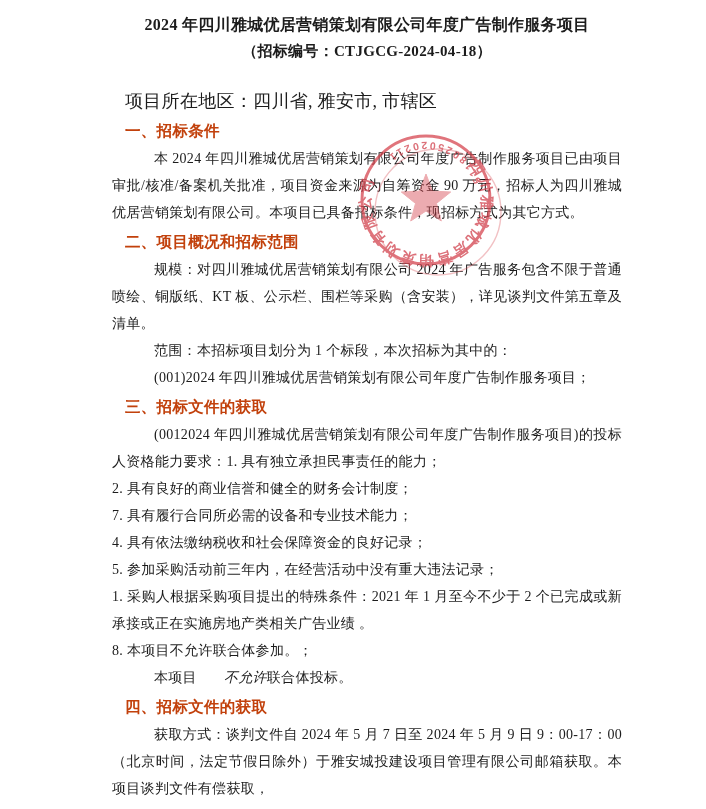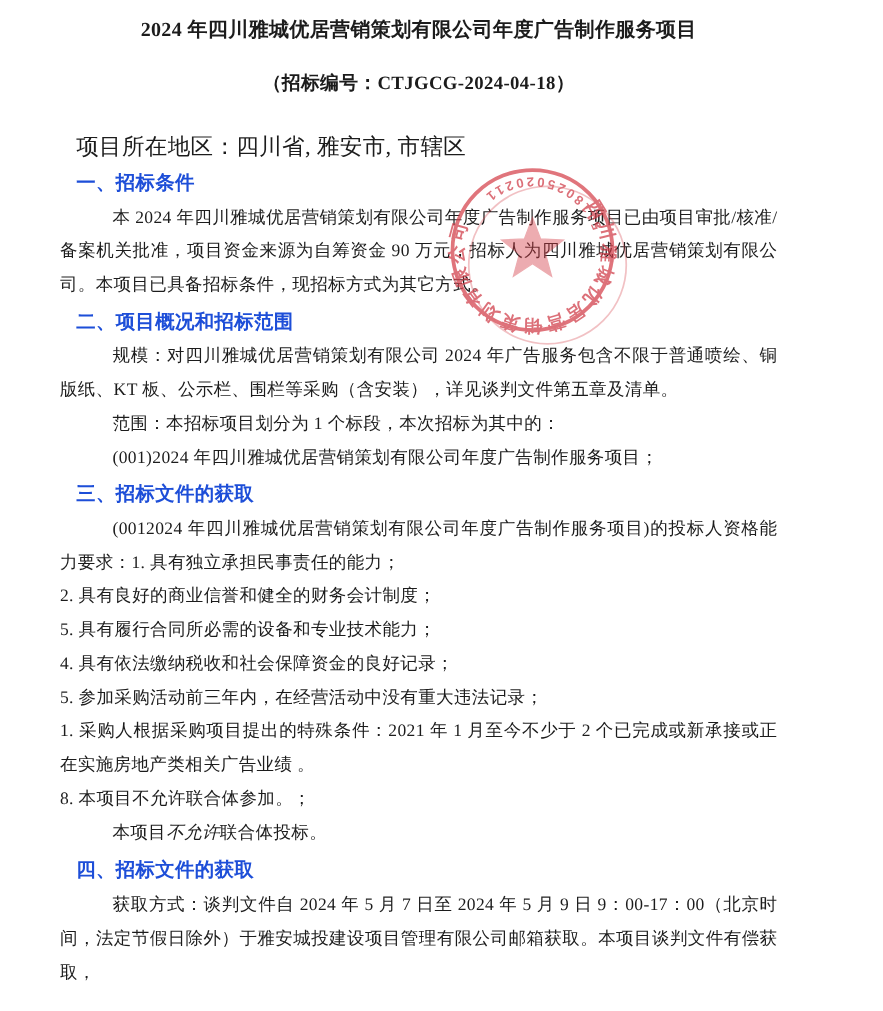--- a/index.html
+++ b/index.html
@@ -3,62 +3,62 @@
 <meta charset="utf-8">
 <style>
   html, body { margin:0; padding:0; background:#ffffff; }
   .page {
     position: relative;
     width: 706px;
     height: 809px;
     background: #ffffff;
     overflow: hidden;
     box-sizing: border-box;
-    padding: 12px 84px 0 48px;
+    padding: 12px 84px 0 112px;
     font-family: "Liberation Serif", "DejaVu Serif", serif;
     color: #1c1c1c;
     letter-spacing: 0.3px;
   }
   .title {
     text-align: center;
     font-size: 16px;
     line-height: 26px;
     font-weight: 600;
     margin: 0;
   }
   .subtitle {
     text-align: center;
     font-size: 15px;
     line-height: 26px;
     font-weight: 600;
-    margin: 16px;
+    margin: 0;
   }
   .loc-line {
     font-size: 18px;
     line-height: 27px;
     margin: 24px 0 0 0;
     padding-left: 13px;
   }
   .sec-heading {
     font-size: 15.5px;
     font-weight: 700;
     line-height: 28px;
     margin: 2px 0 0 0;
     padding-left: 13px;
-    color: #1d4ed8;
+    color: #c2410c;
   }
   .body-p {
     font-size: 14px;
     line-height: 27px;
     margin: 0;
     text-align: justify;
   }
   .indent { text-indent: 42px; }
   .jv-line { font-size: 14px; line-height: 27px; margin: 0; text-indent: 42px; }
-  .jv-italic { font-style: italic; font-family: Liberation Mono, monospace; }
+  .jv-italic { font-style: italic; font-family: Liberation Sans, sans-serif; margin-left: 27px; }
   .stamp-wrap {
     position: absolute;
     left: 336px;
     top: 124px;
     width: 184px;
     height: 158px;
     pointer-events: none;
   }
 </style>
 </head>
@@ -75,21 +75,21 @@
   <p class="body-p indent">本 2024 年四川雅城优居营销策划有限公司年度广告制作服务项目已由项目审批/核准/备案机关批准，项目资金来源为自筹资金 90 万元，招标人为四川雅城优居营销策划有限公司。本项目已具备招标条件，现招标方式为其它方式。</p>
 
   <p class="sec-heading">二、项目概况和招标范围</p>
   <p class="body-p indent">规模：对四川雅城优居营销策划有限公司 2024 年广告服务包含不限于普通喷绘、铜版纸、KT 板、公示栏、围栏等采购（含安装），详见谈判文件第五章及清单。</p>
   <p class="body-p indent">范围：本招标项目划分为 1 个标段，本次招标为其中的：</p>
   <p class="body-p indent">(001)2024 年四川雅城优居营销策划有限公司年度广告制作服务项目；</p>
 
   <p class="sec-heading">三、招标文件的获取</p>
   <p class="body-p indent">(0012024 年四川雅城优居营销策划有限公司年度广告制作服务项目)的投标人资格能力要求：1. 具有独立承担民事责任的能力；</p>
   <p class="body-p">2. 具有良好的商业信誉和健全的财务会计制度；</p>
-  <p class="body-p">5. 具有履行合同所必需的设备和专业技术能力；</p>
+  <p class="body-p">7. 具有履行合同所必需的设备和专业技术能力；</p>
   <p class="body-p">4. 具有依法缴纳税收和社会保障资金的良好记录；</p>
   <p class="body-p">5. 参加采购活动前三年内，在经营活动中没有重大违法记录；</p>
   <p class="body-p">1. 采购人根据采购项目提出的特殊条件：2021 年 1 月至今不少于 2 个已完成或新承接或正在实施房地产类相关广告业绩 。</p>
   <p class="body-p">8. 本项目不允许联合体参加。；</p>
   <p class="jv-line"><span>本项目</span><span class="jv-italic">不允许</span><span>联合体投标。</span></p>
 
   <p class="sec-heading">四、招标文件的获取</p>
   <p class="body-p indent">获取方式：谈判文件自 2024 年 5 月 7 日至 2024 年 5 月 9 日 9：00-17：00（北京时间，法定节假日除外）于雅安城投建设项目管理有限公司邮箱获取。本项目谈判文件有偿获取，</p>
 
   <div class="stamp-wrap">

